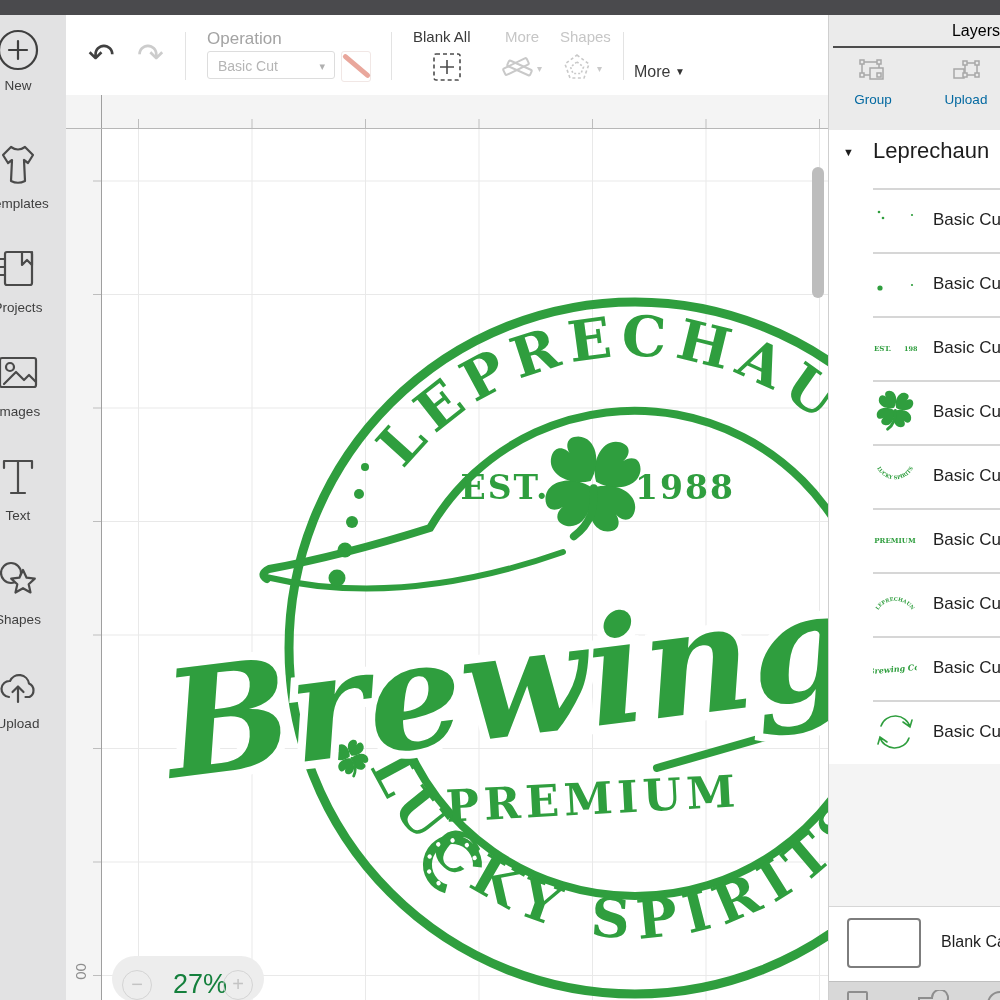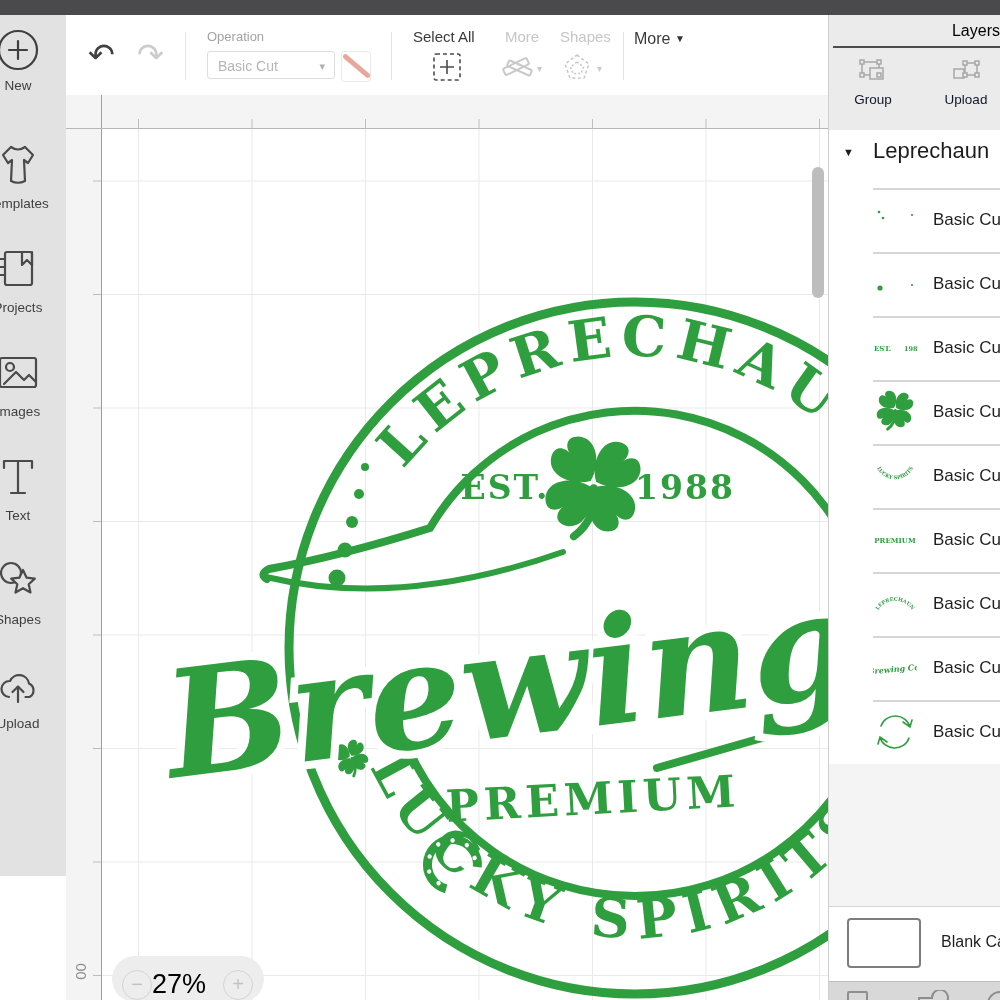--- a/index.html
+++ b/index.html
@@ -2,30 +2,30 @@
 <html><head>
 <meta charset="utf-8">
 <style>
   html,body{margin:0;padding:0;}
   body{width:1000px;height:1000px;overflow:hidden;position:relative;
        font-family:"Liberation Sans",sans-serif;background:#fff;}
   .abs{position:absolute;}
   
   .topbar{left:0;top:0;width:1000px;height:15px;background:#4A4A4D;}
   
-  .sidebar{left:0;top:15px;width:66px;height:861px;background:#e2e2e3;overflow:hidden;}
+  .sidebar{left:0;top:15px;width:66px;height:985px;background:#e2e2e3;overflow:hidden;}
   .side-item{position:absolute;left:-22px;width:80px;text-align:center;color:#3f3f3f;}
   .side-item svg{display:block;margin:0 auto;}
   .side-label{font-size:13.5px;margin-top:7px;white-space:nowrap;}
   .sideicon{stroke:#4a4a4a;stroke-width:2.2;fill:none;stroke-linecap:round;stroke-linejoin:round;}
   
   .toolbar{left:66px;top:15px;width:762px;height:80px;background:#fff;border-bottom:1px solid #e2e2e2;}
   .tsep{position:absolute;top:17px;width:1px;height:48px;background:#e3e3e3;}
   .undoredo{position:absolute;font-family:"DejaVu Sans",sans-serif;font-size:32px;line-height:32px;}
-  .oplabel{position:absolute;font-size:13px;color:#a3a3a3;}
+  .oplabel{position:absolute;font-size:17px;color:#a3a3a3;}
   .opselect{position:absolute;width:128px;height:28px;border:1px solid #ddd;border-radius:3px;
             font-size:14px;color:#b5b5b5;line-height:28px;padding-left:10px;box-sizing:border-box;}
   .opselect .caret{position:absolute;right:9px;top:0;font-size:11px;color:#b0b0b0;}
   .swatchbox{position:absolute;width:28px;height:29px;border:1px solid #f1e7e5;border-radius:3px;}
   .swatchline{position:absolute;left:12px;top:-3px;width:5px;height:34px;background:#E9A79C;border-radius:3px;
               transform:rotate(-50deg);}
   .tool-label{position:absolute;font-size:15px;white-space:nowrap;}
   .dark{color:#3a3a3a;} .dim{color:#c6c6c6;}
   .mini-caret{font-size:10px;vertical-align:2px;}
   
@@ -39,28 +39,28 @@
      background-size:113.5px 100%;background-position-x:72px;}
   .vruler-ticks{position:absolute;left:27px;top:33px;width:8px;height:872px;
      background-image:linear-gradient(to bottom,#bdbdbd 1px,transparent 1px);
      background-size:100% 113.5px;background-position-y:52.5px;}
   .vline{position:absolute;left:35px;top:0;width:1px;height:905px;background:#9f9f9f;}
   .hline{position:absolute;left:0;top:33px;width:762px;height:1px;background:#b7b7b7;}
   .ruler-num{position:absolute;left:6px;top:868px;font-size:15px;color:#8d8d8d;transform:rotate(-90deg);}
   .zoom-pill{position:absolute;left:46px;top:861px;width:152px;height:46px;background:#ededed;border-radius:23px;}
   .zoom-btn{position:absolute;top:14px;width:30px;height:30px;border:1.5px solid #d4d4d4;border-radius:50%;
             color:#c3c3c3;font-size:20px;line-height:27px;text-align:center;box-sizing:border-box;background:transparent;}
-  .zoom-val{position:absolute;left:34px;top:13px;width:60px;text-align:right;font-size:27px;color:#000000;}
+  .zoom-val{position:absolute;left:61px;top:13px;width:60px;text-align:left;font-size:27px;color:#15803d;}
   .scroll-thumb{position:absolute;left:746px;top:72px;width:12px;height:131px;background:#bdbdbd;border-radius:6px;}
   
   .panel{left:828px;top:15px;width:172px;height:985px;background:#ebebeb;border-left:1px solid #cfcfcf;box-sizing:border-box;}
   .panel-title{position:absolute;left:0;top:7px;width:100%;text-align:right;padding-left:10px;box-sizing:border-box;
                font-size:16px;color:#000000;}
   .panel-underline{position:absolute;left:4px;right:0;top:31px;height:2px;background:#4c4c4c;}
-  .pbtn{position:absolute;top:44px;width:70px;text-align:center;color:#0f172a;font-size:13.5px;}
+  .pbtn{position:absolute;top:44px;width:70px;text-align:center;color:#0369a1;font-size:13.5px;}
   .pbtn svg{display:block;margin:0 auto 9px auto;}
   .list{position:absolute;left:0;top:115px;width:172px;height:870px;background:#fff;overflow:hidden;}
   .ldiv{position:absolute;left:44px;right:0;height:1.5px;background:#d6d6d6;}
   .lrow{position:absolute;left:0;width:172px;height:64px;}
   .lthumb{position:absolute;left:44px;top:10px;width:44px;height:44px;}
   .llabel{position:absolute;left:104px;top:22px;font-size:17px;color:#1f1f1f;white-space:nowrap;}
   .lhead-caret{position:absolute;left:14px;top:16px;font-size:11px;color:#1d1d1d;}
   .lhead-name{position:absolute;left:44px;top:8px;font-size:22px;color:#1d1d1d;white-space:nowrap;}
   .lempty{position:absolute;left:0;top:634px;width:172px;height:142px;background:#f4f4f4;}
   .blankrow{position:absolute;left:0;top:777px;width:172px;height:74px;background:#fff;}
@@ -150,21 +150,21 @@
   <div class="oplabel" style="left:141px;top:14px;">Operation</div>
   <div class="opselect" style="left:141px;top:36px;">
     <span>Basic Cut</span>
     <span class="caret">▾</span>
   </div>
   <div class="swatchbox" style="left:275px;top:36px;">
     <div class="swatchline"></div>
   </div>
   <div class="tsep" style="left:325px;"></div>
 
-  <div class="tool-label dark" style="left:347px;top:13px;">Select All</div>
+  <div class="tool-label dark" style="left:347px;top:13px;">Blank All</div>
   <svg class="abs" style="left:366px;top:37px;" width="30" height="30" viewBox="0 0 30 30">
     <g fill="none" stroke="#4c4c4c" stroke-width="1.6">
       <rect x="2" y="2" width="26" height="26" rx="2" stroke-dasharray="4 3"></rect>
       <path d="M15,8 V22 M8,15 H22"></path>
     </g>
   </svg>
 
   <div class="tool-label dim" style="left:439px;top:13px;">More</div>
   <svg class="abs" style="left:434px;top:38px;" width="36" height="28" viewBox="0 0 36 28">
     <g fill="none" stroke="#c9c9c9" stroke-width="2">
@@ -177,21 +177,21 @@
   <div class="tool-label dim" style="left:494px;top:13px;">Shapes</div>
   <svg class="abs" style="left:496px;top:37px;" width="30" height="30" viewBox="0 0 30 30">
     <g fill="none" stroke="#c9c9c9" stroke-width="1.6">
       <path d="M15,3 L27,12 L22,26 L8,26 L3,12 Z" stroke-dasharray="3 2.5"></path>
       <path d="M15,10 L21.5,15 L19,21.5 L11,21.5 L8.5,15 Z" stroke-dasharray="2 2"></path>
     </g>
   </svg>
   <div class="abs mini-caret" style="left:531px;top:48px;color:#c9c9c9;">▾</div>
 
   <div class="tsep" style="left:557px;"></div>
-  <div class="tool-label dark" style="left:568px;top:15px;font-size:16px;">
+  <div class="tool-label dark" style="left:568px;top:48px;font-size:16px;">
     <span>More</span>
     <span class="mini-caret" style="color:#333;">▼</span>
   </div>
 </div>
 
 <div class="abs canvas-wrap">
   <div class="hruler-ticks"></div>
   <div class="vruler-ticks"></div>
 
   <div class="canvas-white">

